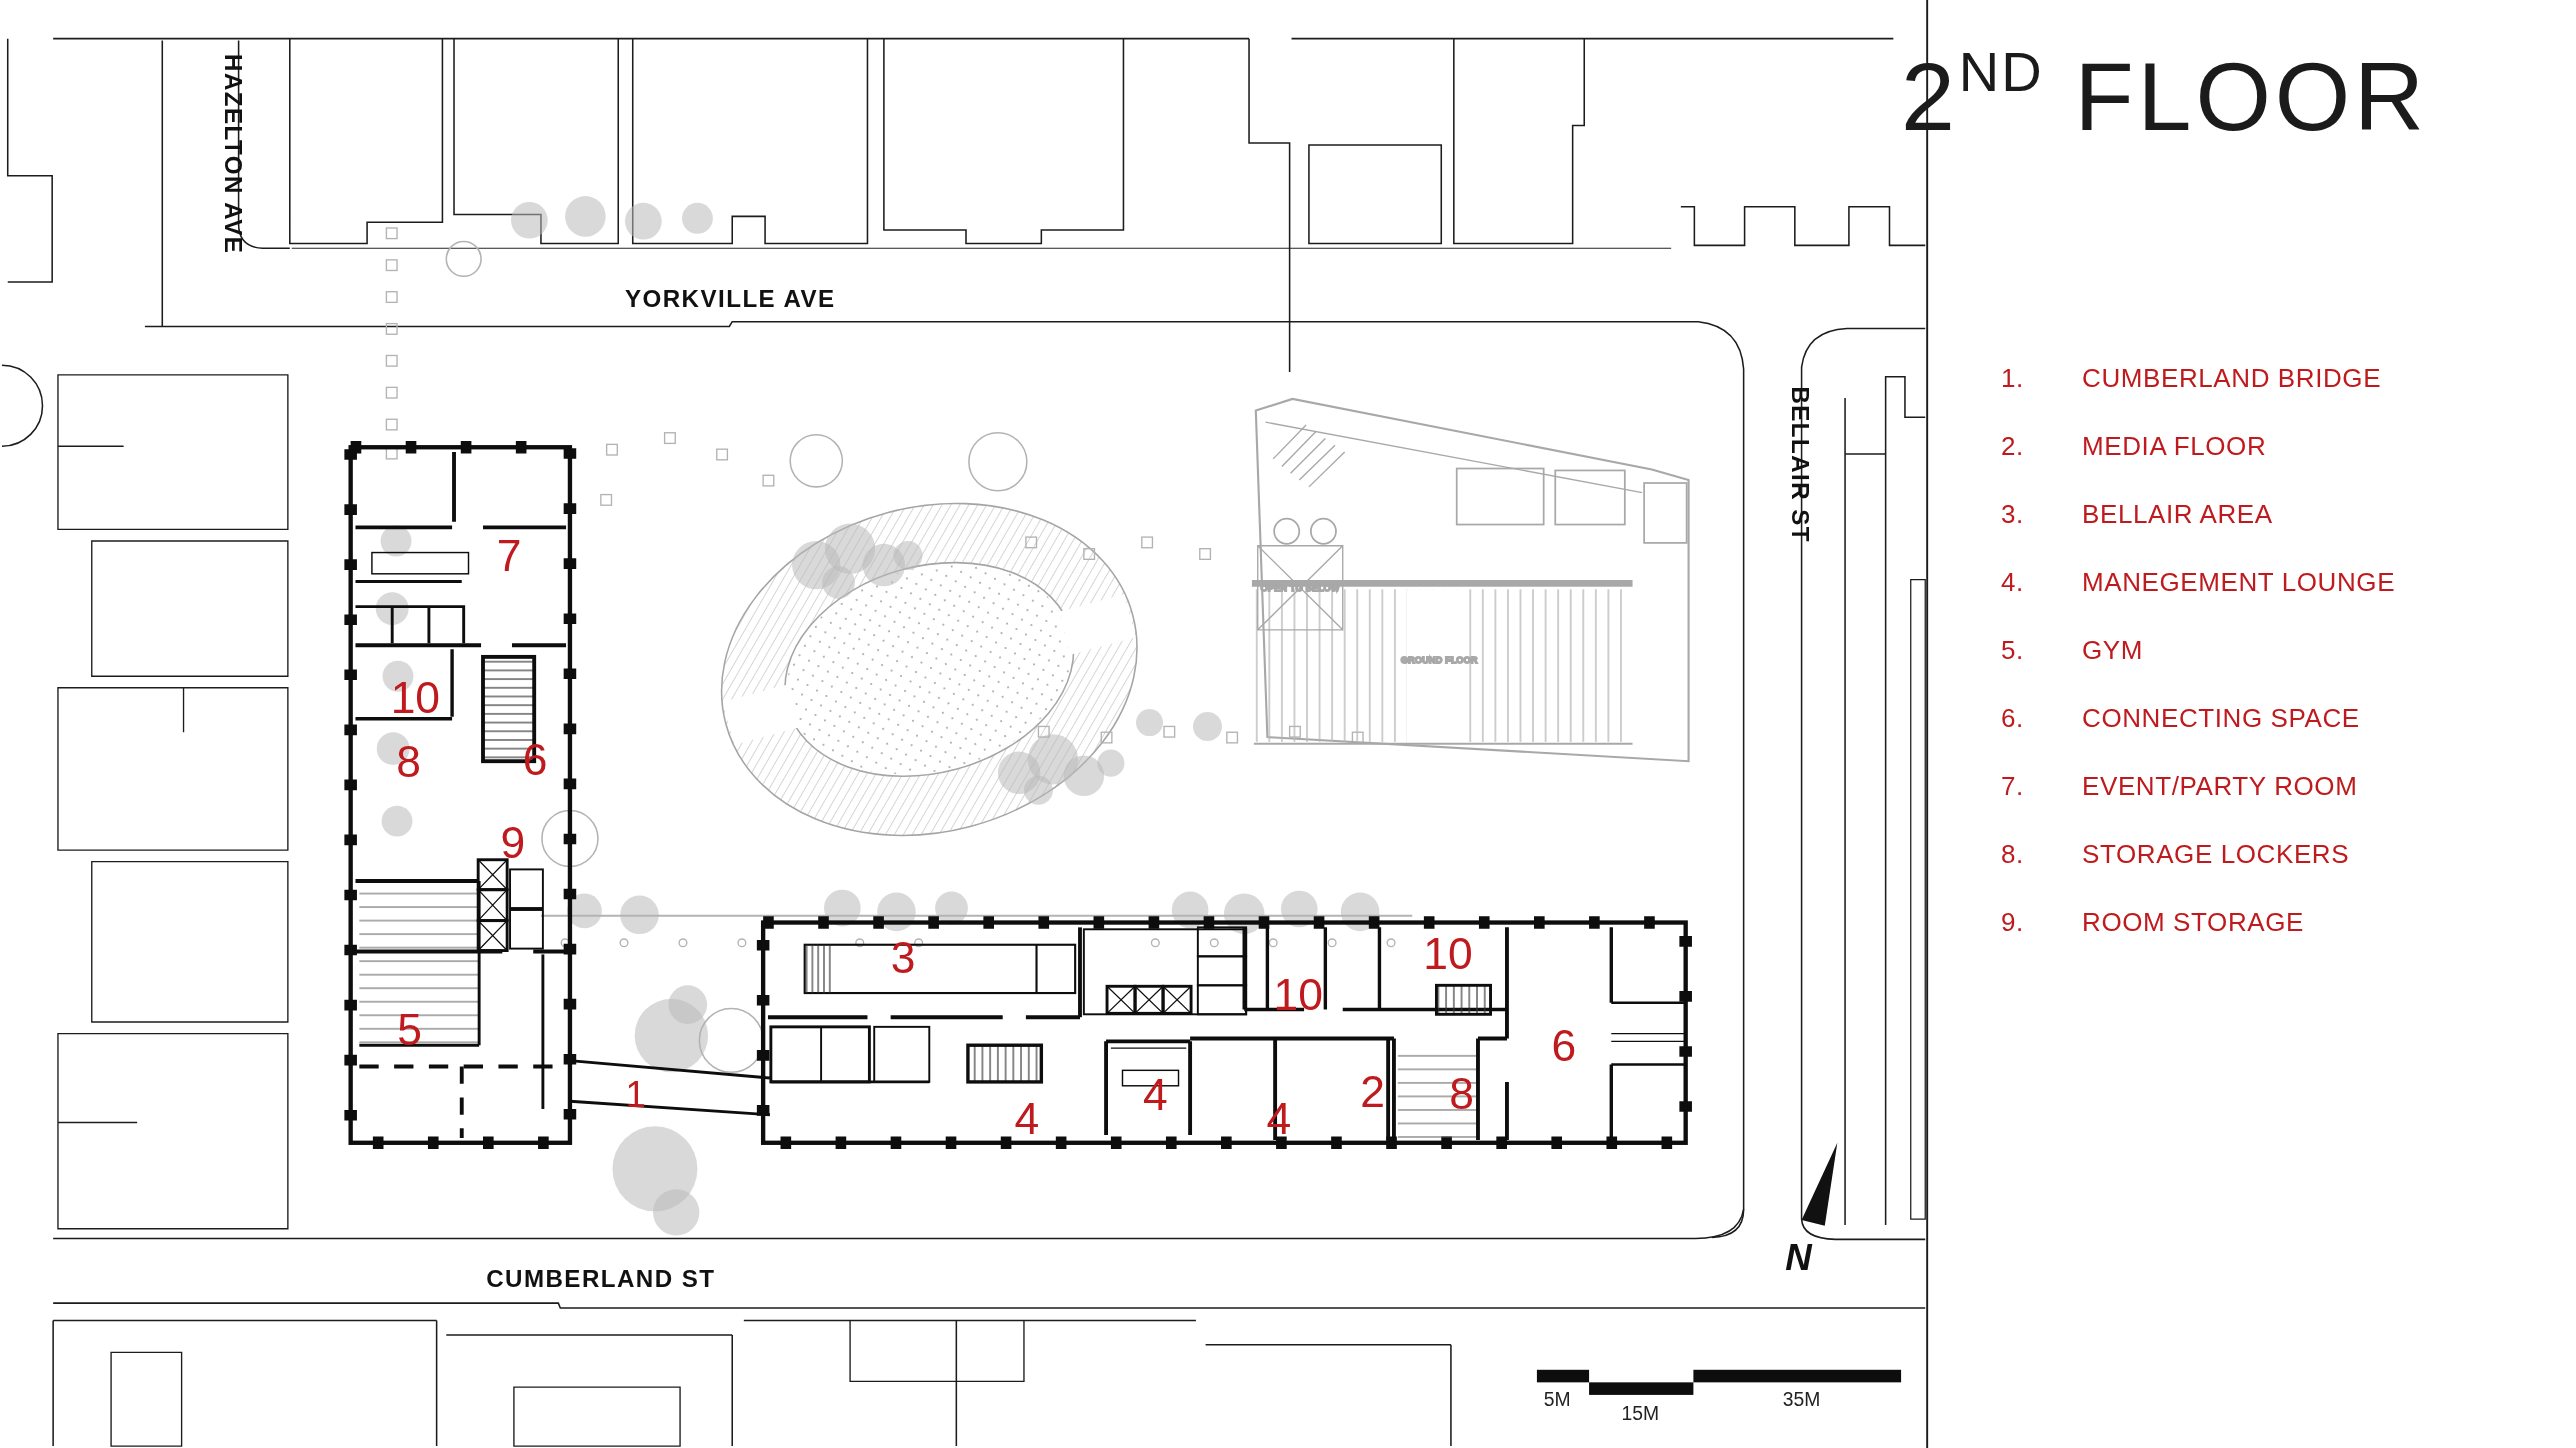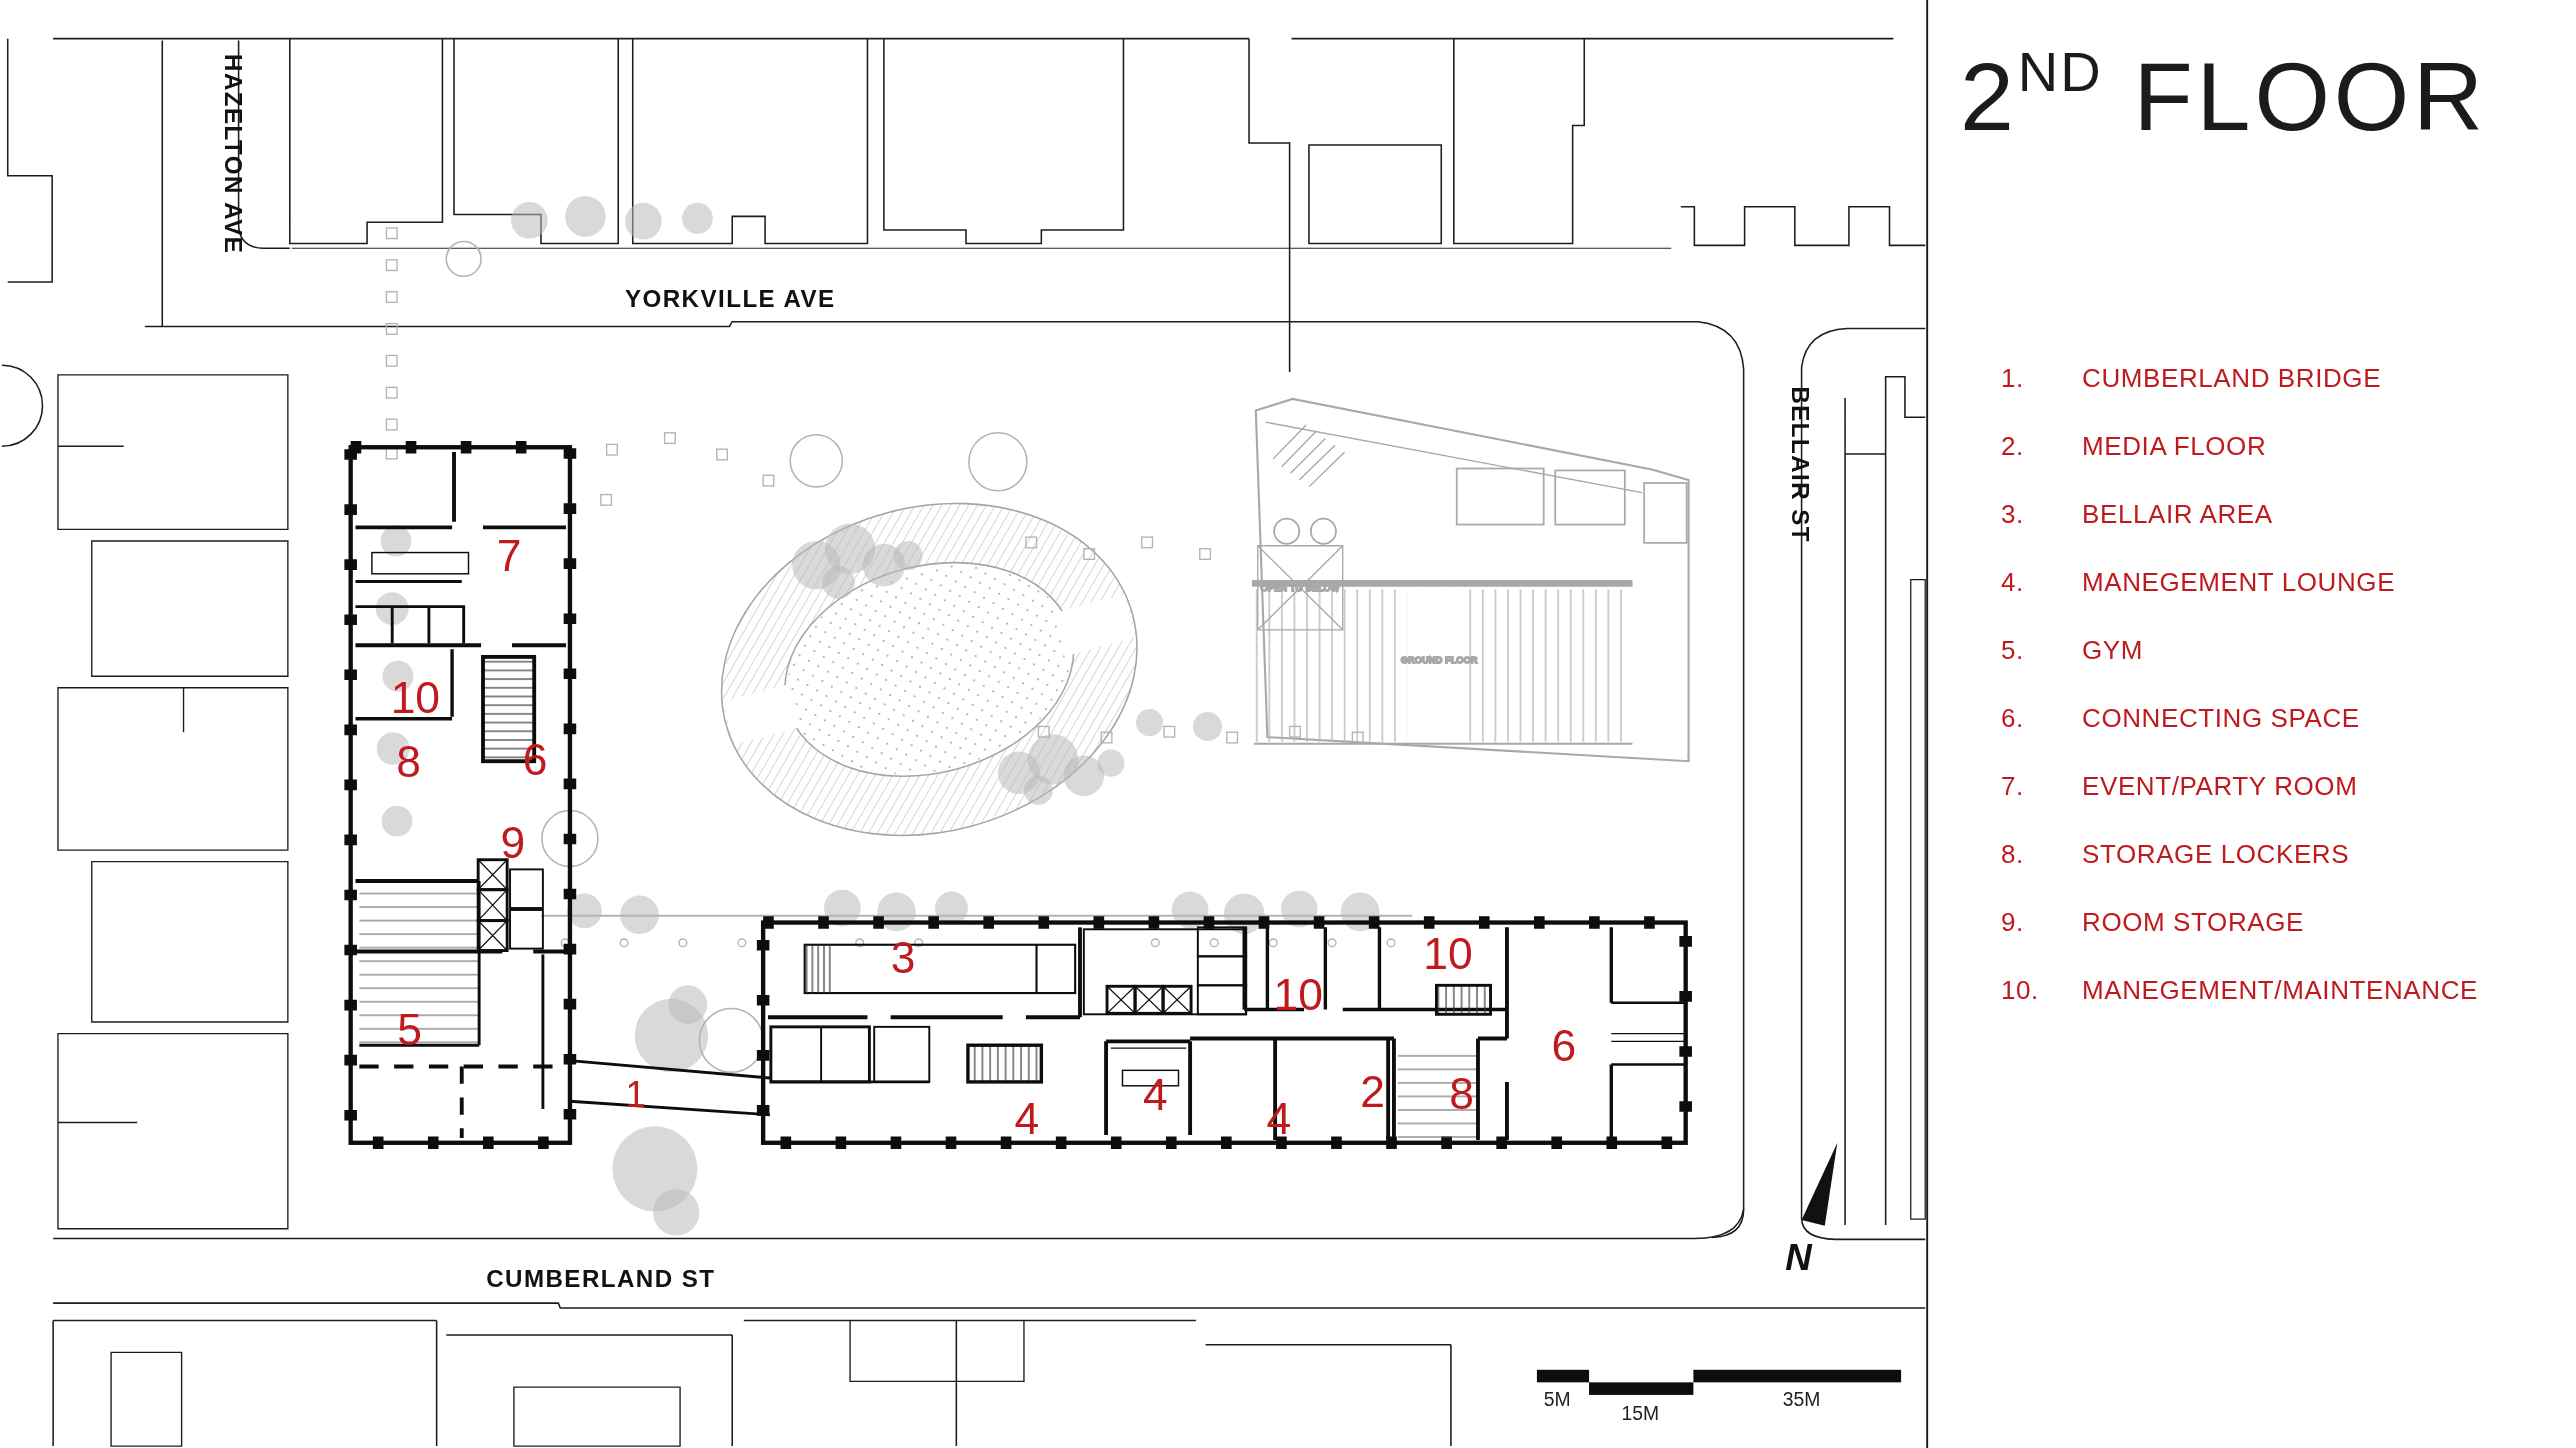--- a/index.html
+++ b/index.html
@@ -1,20 +1,20 @@
 <!DOCTYPE html>
 <html><head>
 <meta charset="utf-8">
 <style>
   html,body{margin:0;padding:0;background:#ffffff;}
   #screen{position:relative;width:2576px;height:1449px;background:#fff;overflow:hidden;
           font-family:"Liberation Sans",sans-serif;}
   #plan-svg{position:absolute;left:0;top:0;}
   
-  #title-block{position:absolute;left:1960px;top:39px;color:#1b1b1b;
+  #title-block{position:absolute;left:1901px;top:39px;color:#1b1b1b;
      font-size:97px;font-weight:400;letter-spacing:3.9px;white-space:nowrap;}
   #title-block .ord{font-size:56px;vertical-align:39px;letter-spacing:1.9px;}
   #legend{position:absolute;left:2001px;top:363px;list-style:none;margin:0;padding:0;}
   #legend li{display:flex;height:68px;align-items:flex-start;
      color:#bf1a1d;font-size:26px;letter-spacing:0.6px;white-space:nowrap;}
   #legend .lg-num{width:81px;flex:0 0 81px;}
   
   .street{font-family:"Liberation Sans",sans-serif;font-size:25px;font-weight:bold;
           fill:#111;letter-spacing:1.5px;}
   .scale-t{font-family:"Liberation Sans",sans-serif;font-size:20px;fill:#222;}
@@ -349,20 +349,16 @@
         <span>EVENT/PARTY ROOM</span>
       </li>
   <li>
         <span class="lg-num">8.</span>
         <span>STORAGE LOCKERS</span>
       </li>
   <li>
         <span class="lg-num">9.</span>
         <span>ROOM STORAGE</span>
       </li>
-  <li>
-        <span class="lg-num">10.</span>
-        <span>MANEGEMENT/MAINTENANCE</span>
-      </li>
 </ol>
 
 </div>
 
 
 </body></html>

